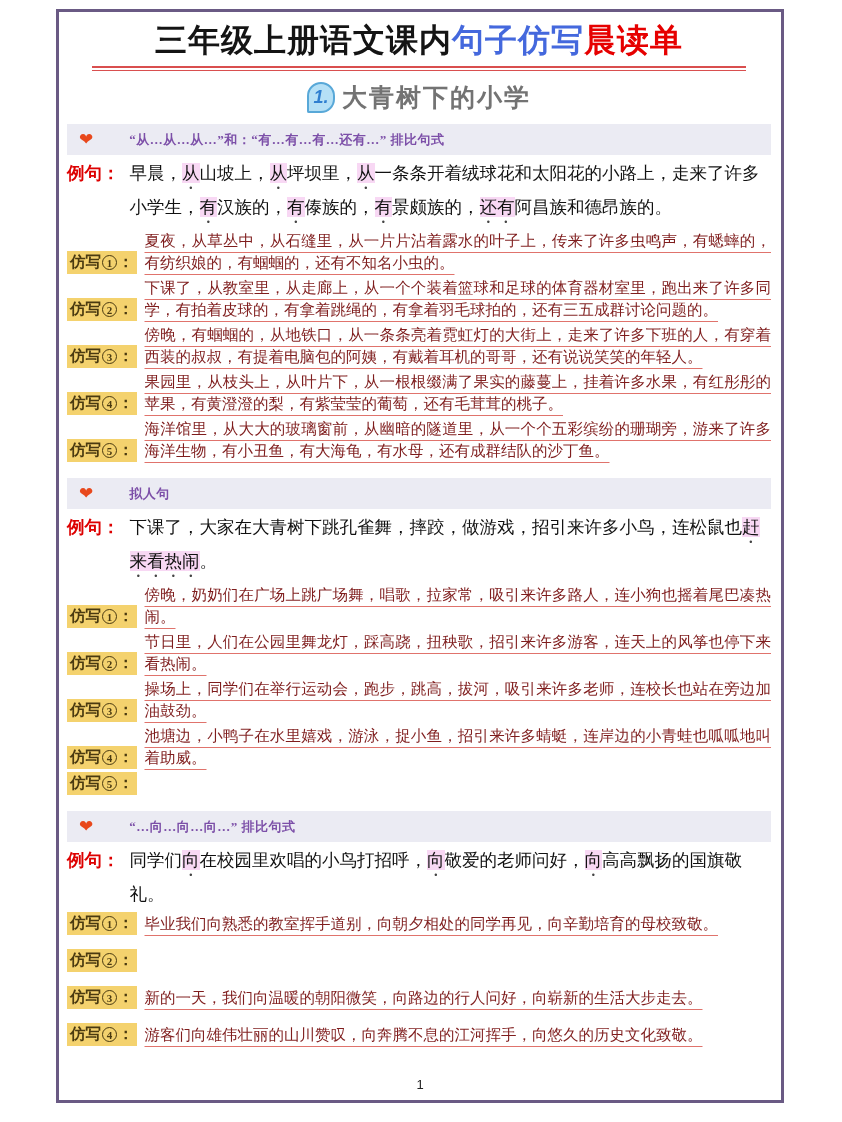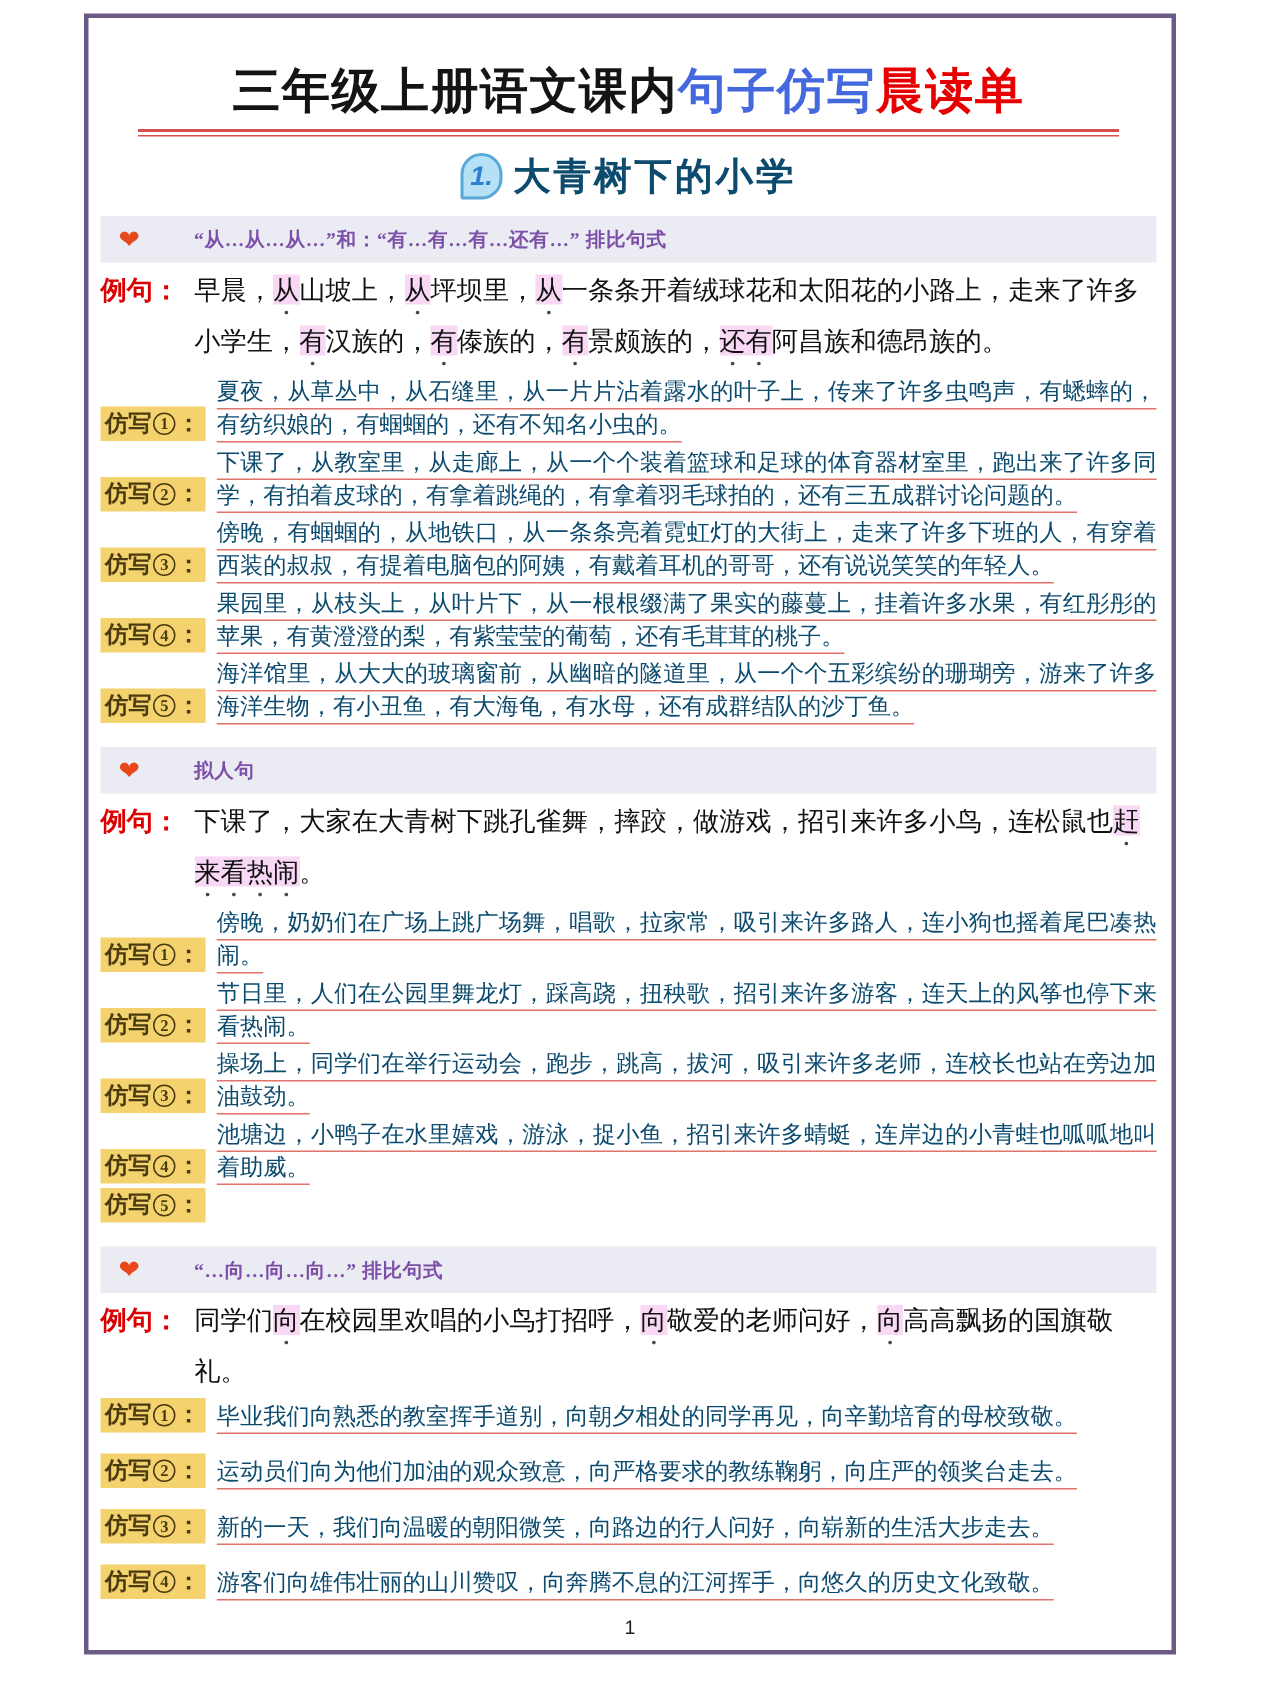--- a/index.html
+++ b/index.html
@@ -4,21 +4,21 @@
 <style>
   html,body{margin:0;padding:0;}
   body{
     width:842px;height:1122px;background:#ffffff;position:relative;
     font-family:"Liberation Sans","DejaVu Sans",sans-serif;
     -webkit-font-smoothing:antialiased;
   }
   .frame{
     position:absolute;left:56px;top:9px;width:728px;height:1094px;
     border:3px solid #6a5a84;box-sizing:border-box;
-    padding:20px 10px 0 8px;background:#fff;
+    padding:0 10px 0 8px;background:#fff;
   }
   
   .title{
     text-align:center;font-size:32px;font-weight:bold;letter-spacing:1px;
     font-family:"Liberation Serif","DejaVu Serif",serif;
     margin:8px 0 6px;line-height:40px;color:#141414;
   }
   .t-blue{color:#4468dd;}
   .t-red{color:#e60000;}
   .double-line{
@@ -26,21 +26,21 @@
     border-top:2px solid #d94f4f;border-bottom:1px solid #d94f4f;
   }
   
   .lesson{display:flex;justify-content:center;align-items:center;gap:7px;margin:2px 0 10px;}
   .bubble{
     width:28px;height:31px;background:#b5e0f6;border:2px solid #58a8d8;
     border-radius:15px 15px 15px 2px;display:flex;align-items:center;justify-content:center;
     color:#2f7fd0;font-size:18px;font-style:italic;font-weight:bold;box-sizing:border-box;
   }
   .lesson-title{
-    color:#0c4a6e;font-size:25px;font-weight:bold;
+    color:#737373;font-size:25px;font-weight:bold;
     font-family:"Liberation Serif","DejaVu Serif",serif;letter-spacing:2px;
   }
   
   .section{margin-bottom:16px;}
   .sec-header{
     background:#ebebf3;display:flex;align-items:center;height:31px;
     padding:0 12px;margin:2px 0 4px;
   }
   .heart{color:#e8481c;font-size:17px;margin-right:36px;line-height:1;}
   .sec-title{
@@ -66,21 +66,21 @@
     display:inline-flex;align-items:center;background:#f4d26e;color:#4a3a10;
     font-weight:bold;font-size:15.5px;padding:1px 3px;margin-right:8px;white-space:nowrap;
     font-family:"Liberation Serif","DejaVu Serif",serif;
   }
   .circle-num{
     display:inline-flex;width:15px;height:15px;border:1.3px solid currentColor;border-radius:50%;
     align-items:center;justify-content:center;font-size:11px;margin:0 1px;box-sizing:border-box;
     font-style:normal;
   }
   .ans-text{
-    flex:1;font-size:15.5px;line-height:22px;color:#0c4a6e;text-align:justify;
+    flex:1;font-size:15.5px;line-height:22px;color:#7f1d1d;text-align:justify;
     font-family:"DejaVu Serif","Liberation Serif",serif;
     text-decoration:underline;text-decoration-color:#e0736c;
     text-decoration-thickness:1.2px;text-underline-offset:6px;
   }
   .spaced .item{margin-bottom:14px;}
   
   .pagenum{
     position:absolute;bottom:8px;left:0;right:0;text-align:center;
     font-size:13px;color:#222;
   }
@@ -218,21 +218,20 @@
           <span>：</span>
         </span>
       <div class="ans-text">毕业我们向熟悉的教室挥手道别，向朝夕相处的同学再见，向辛勤培育的母校致敬。</div>
     </div>
     <div class="item">
       <span class="ans-label">
           <span>仿写</span>
           <span class="circle-num">2</span>
           <span>：</span>
         </span>
-      <div class="ans-text">运动员们向为他们加油的观众致意，向严格要求的教练鞠躬，向庄严的领奖台走去。</div>
     </div>
     <div class="item">
       <span class="ans-label">
           <span>仿写</span>
           <span class="circle-num">3</span>
           <span>：</span>
         </span>
       <div class="ans-text">新的一天，我们向温暖的朝阳微笑，向路边的行人问好，向崭新的生活大步走去。</div>
     </div>
     <div class="item">

